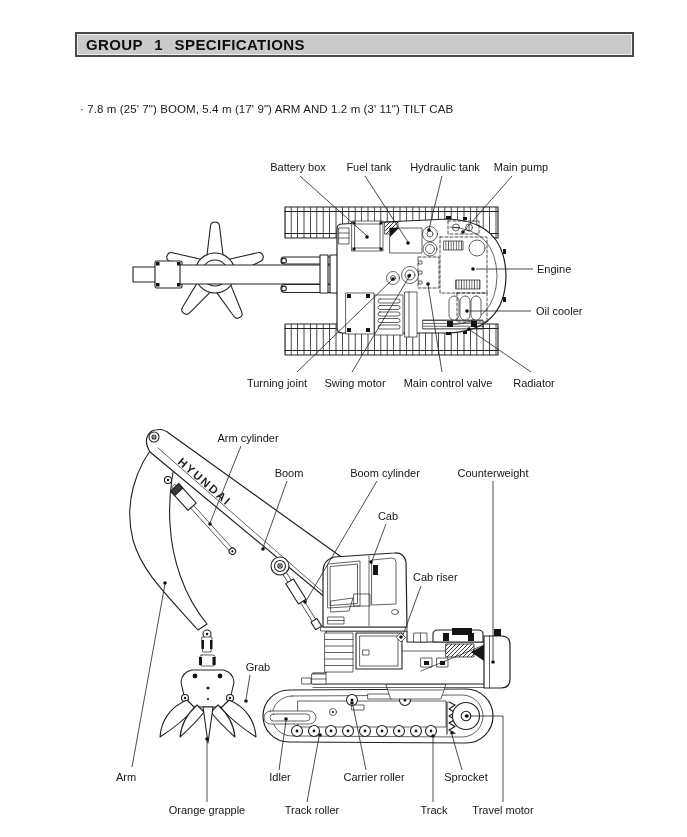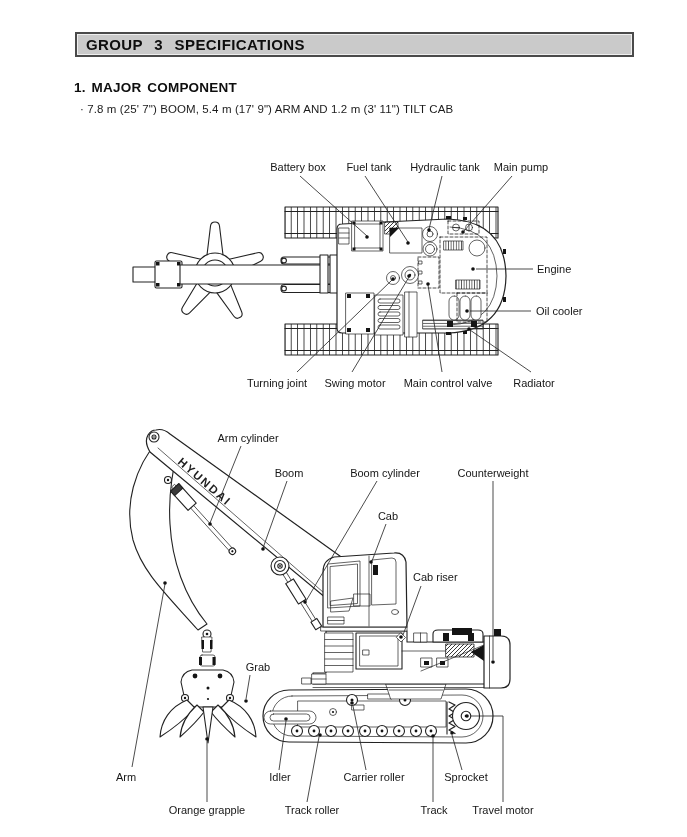--- a/index.html
+++ b/index.html
@@ -24,23 +24,22 @@
            fill:#161616;stroke:none;}
   text.brand{font-family:"Liberation Sans","DejaVu Sans",sans-serif;font-size:11.5px;
              font-weight:bold;letter-spacing:2px;fill:#1d1d1d;stroke:none;}
 </style>
 </head>
 <body>
 
 <div class="page">
 
   <div class="banner">
-    <span>GROUP 3 SPECIFICATIONS</span>
+    <span>GROUP 1 SPECIFICATIONS</span>
   </div>
-  <div class="heading">1. MAJOR COMPONENT</div>
   <div class="bullet">· 7.8 m (25' 7") BOOM, 5.4 m (17' 9") ARM AND 1.2 m (3' 11") TILT CAB</div>
 
   <svg width="687" height="837" viewBox="0 0 687 837">
     <defs>
       <pattern id="trackHatch" width="6.4" height="8" patternUnits="userSpaceOnUse">
         <line x1="3.2" y1="0" x2="3.2" y2="8" stroke="#2a2a2a" stroke-width="0.9"></line>
       </pattern>
       <pattern id="diagHatch" width="4" height="4" patternUnits="userSpaceOnUse">
         <path d="M0,4 L4,0" stroke="#222" stroke-width="0.9" fill="none"></path>
       </pattern>

